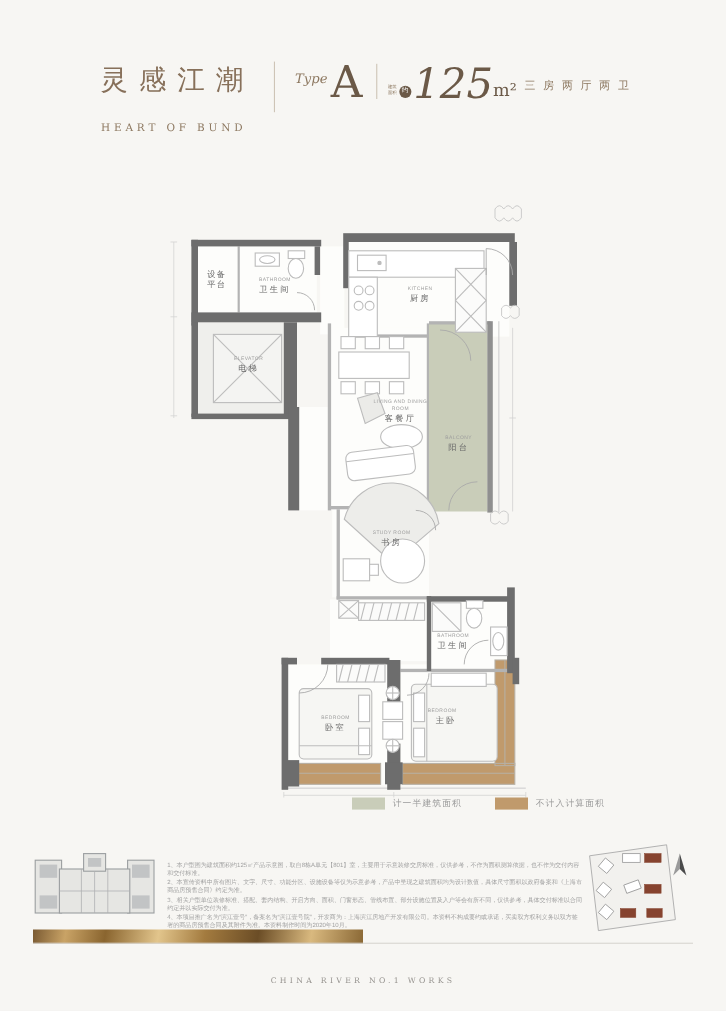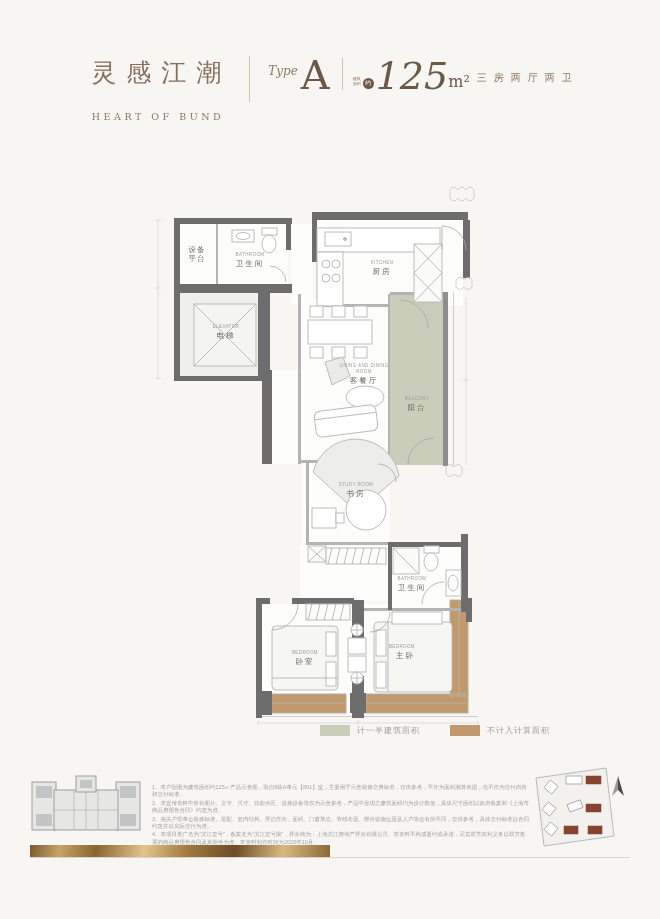--- a/index.html
+++ b/index.html
@@ -377,14 +377,15 @@
       </g>
       <g>
         <polygon points="90,14 84,34 90,28" fill="#9a9a9a"></polygon>
         <polygon points="90,14 96,34 90,28" fill="#4a4a4a"></polygon>
       </g>
     </svg>
   </div>
 
   <div class="goldbar"></div>
   <div class="hairline"></div>
+  <div class="footer">CHINA RIVER NO.1 WORKS</div>
 
 </div>
 
 </body></html>

